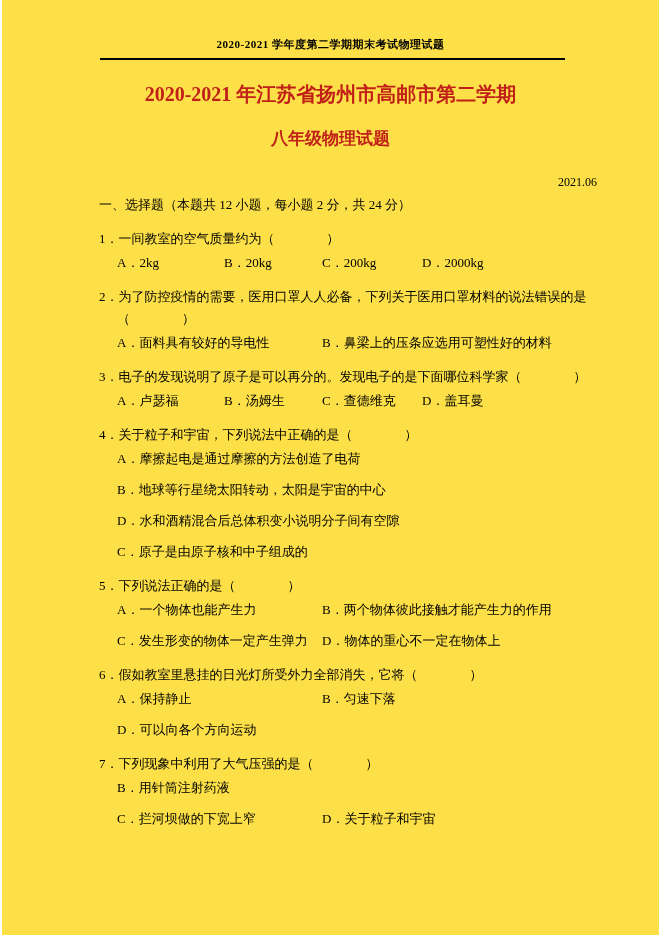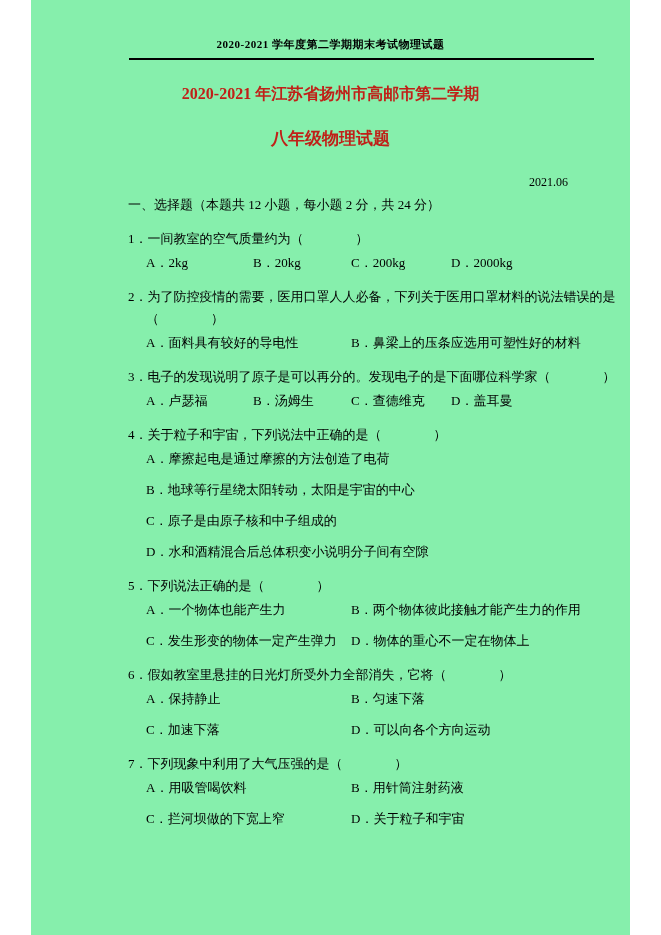--- a/index.html
+++ b/index.html
@@ -2,24 +2,24 @@
 <html><head>
 <meta charset="utf-8">
 <style>
   html, body {
     margin: 0;
     padding: 0;
     background: #ffffff;
   }
   .page {
     position: relative;
-    width: 599px;
+    width: 657px;
     height: 935px;
     margin: 0 auto;
-    background: #86efac;
+    background: #fde047;
     color: #000000;
     font-family: "Liberation Serif", "DejaVu Serif", serif;
     overflow: hidden;
     box-sizing: border-box;
   }
   .running-header {
     padding-top: 38px;
     text-align: center;
     font-size: 11px;
     font-weight: bold;
@@ -31,21 +31,21 @@
     margin-left: 98px;
     margin-top: 7px;
     border: none;
     border-top: 2px solid #000000;
     height: 0;
   }
   .title {
     margin: 22px 0 0 0;
     text-align: center;
     color: #c02018;
-    font-size: 16px;
+    font-size: 20px;
     font-weight: bold;
     line-height: 24px;
   }
   .subtitle {
     margin: 22px 0 0 0;
     text-align: center;
     color: #c02018;
     font-size: 17px;
     font-weight: bold;
     line-height: 22px;
@@ -144,24 +144,24 @@
 
     <div class="question">
       <div class="qline">4．关于粒子和宇宙，下列说法中正确的是（　　　　）</div>
       <div class="opts">
         <span class="opt">A．摩擦起电是通过摩擦的方法创造了电荷</span>
       </div>
       <div class="opts">
         <span class="opt">B．地球等行星绕太阳转动，太阳是宇宙的中心</span>
       </div>
       <div class="opts">
-        <span class="opt">C．原子是由原子核和中子组成的</span>
+        <span class="opt">D．水和酒精混合后总体积变小说明分子间有空隙</span>
       </div>
       <div class="opts">
-        <span class="opt">D．水和酒精混合后总体积变小说明分子间有空隙</span>
+        <span class="opt">C．原子是由原子核和中子组成的</span>
       </div>
     </div>
 
     <div class="question">
       <div class="qline">5．下列说法正确的是（　　　　）</div>
       <div class="opts grid2">
         <span class="opt">A．一个物体也能产生力</span>
         <span class="opt">B．两个物体彼此接触才能产生力的作用</span>
       </div>
       <div class="opts grid2">
@@ -170,29 +170,27 @@
       </div>
     </div>
 
     <div class="question">
       <div class="qline">6．假如教室里悬挂的日光灯所受外力全部消失，它将（　　　　）</div>
       <div class="opts grid2">
         <span class="opt">A．保持静止</span>
         <span class="opt">B．匀速下落</span>
       </div>
       <div class="opts grid2">
-        <span class="opt">C．加速下落</span>
         <span class="opt">D．可以向各个方向运动</span>
       </div>
     </div>
 
     <div class="question">
       <div class="qline">7．下列现象中利用了大气压强的是（　　　　）</div>
       <div class="opts grid2">
-        <span class="opt">A．用吸管喝饮料</span>
         <span class="opt">B．用针筒注射药液</span>
       </div>
       <div class="opts grid2">
         <span class="opt">C．拦河坝做的下宽上窄</span>
         <span class="opt">D．关于粒子和宇宙</span>
       </div>
     </div>
 
   </div>
 </div>

